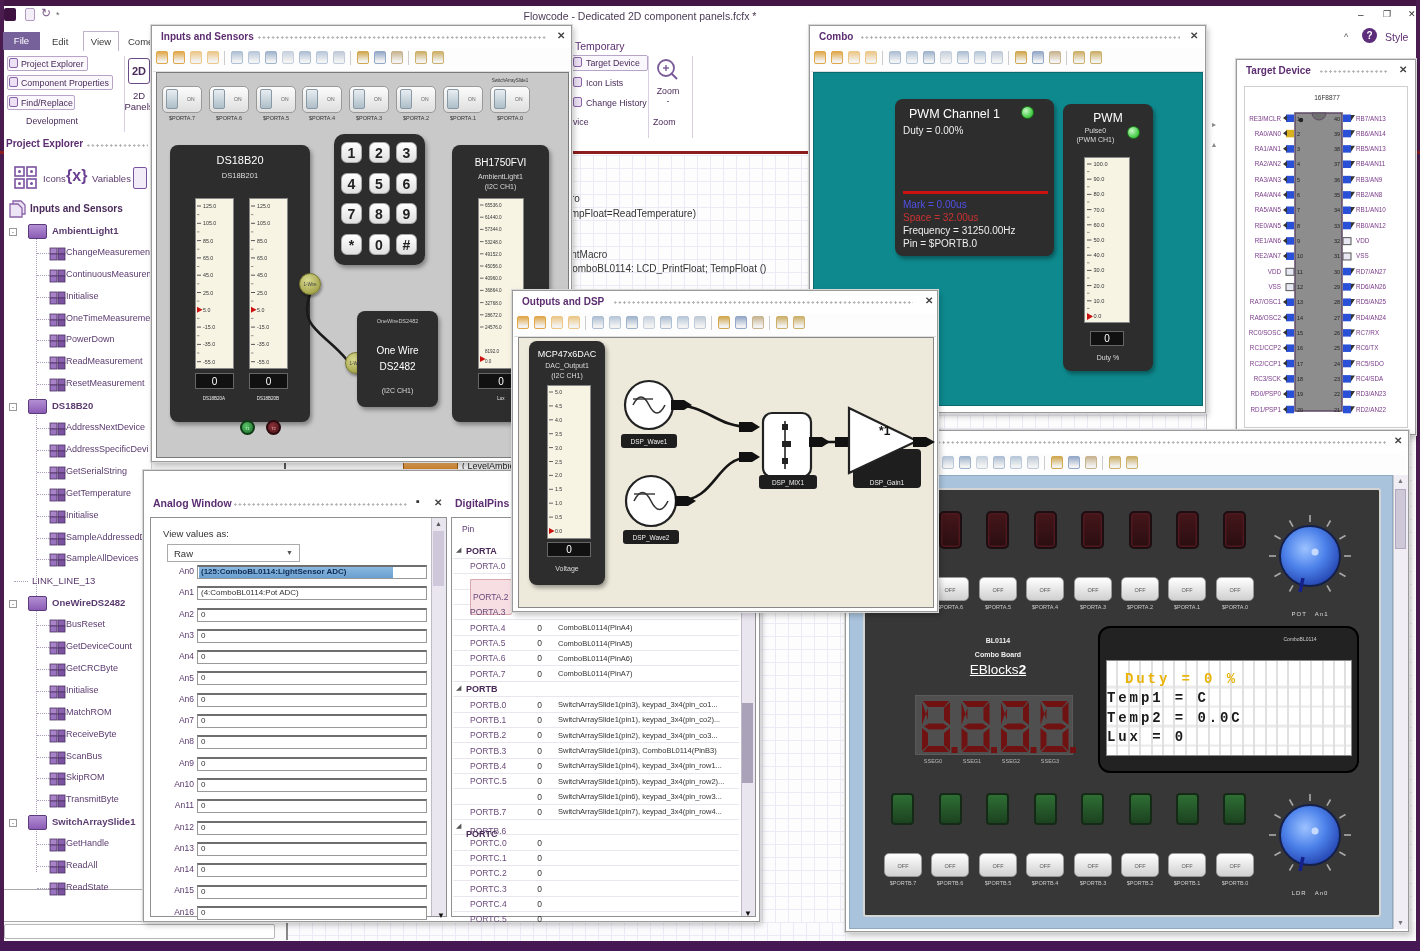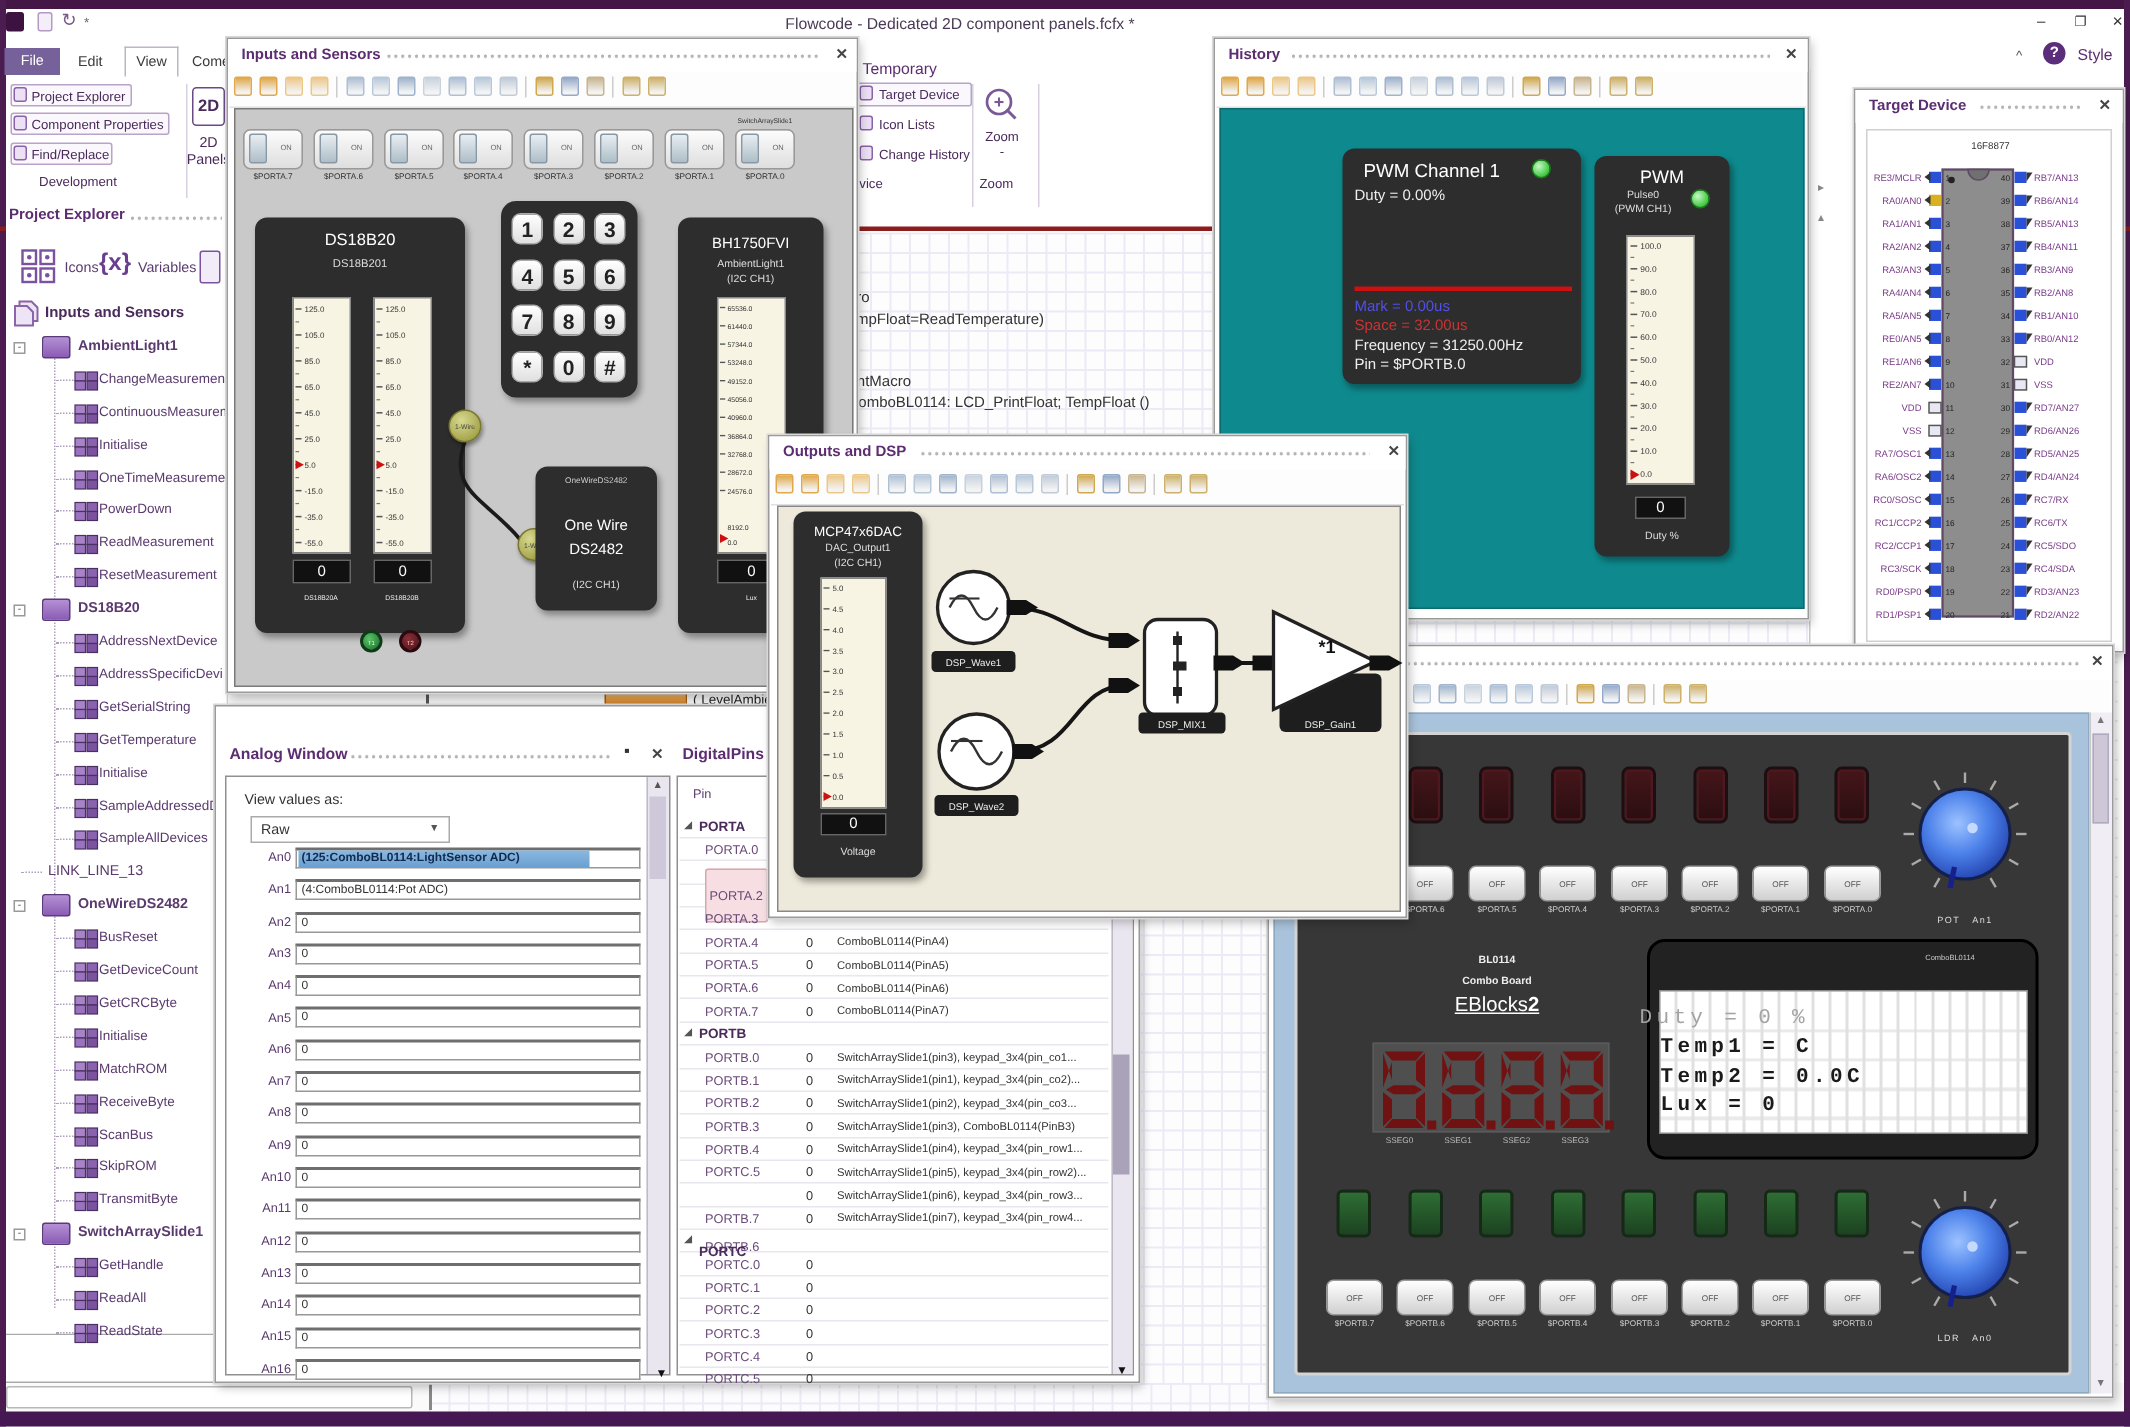--- a/index.html
+++ b/index.html
@@ -560,21 +560,21 @@
         <text x="44" y="351.77" font-size="6.3" fill="#7a3a8a" text-anchor="end">RD1/PSP1</text>
         <text x="60" y="351.77" font-size="5.5" fill="#222">20</text>
         <rect x="106" y="345.77" width="8" height="7.5" fill="#2a50d8"></rect>
         <path d="M114 346.27 h4 l-4 6 z" fill="#333"></path>
         <text x="103" y="351.77" font-size="5.5" fill="#222" text-anchor="end">21</text>
         <text x="119" y="351.77" font-size="6.3" fill="#7a3a8a">RD2/AN22</text>
       </svg>
 </div>
 <div class="fwin" style="left:809px;top:25px;width:397px;height:388px;">
 <div class="fcap">
-        <span class="t">History</span>
+        <span class="t">Combo</span>
 <div class="dots abs" style="left:50px;top:10px;width:320px;"></div>
 <span class="x" style="left:380px;">✕</span>
       </div>
 <div class="ftb" style="left:1px;top:22px;right:1px;"><span class="ic" style="background:linear-gradient(#e0a84a,#f3f3f3 85%);border:1px solid #e0a84a;"></span><span class="ic" style="background:linear-gradient(#e0a84a,#f3f3f3 85%);border:1px solid #e0a84a;"></span><span class="ic" style="background:linear-gradient(#ecc888,#f3f3f3 85%);border:1px solid #ecc888;"></span><span class="ic" style="background:linear-gradient(#ecc888,#f3f3f3 85%);border:1px solid #ecc888;"></span><span class="sep"></span><span class="ic" style="background:linear-gradient(#aebfd4,#f3f3f3 85%);border:1px solid #aebfd4;"></span><span class="ic" style="background:linear-gradient(#b8c8da,#f3f3f3 85%);border:1px solid #b8c8da;"></span><span class="ic" style="background:linear-gradient(#9fb4cc,#f3f3f3 85%);border:1px solid #9fb4cc;"></span><span class="ic" style="background:linear-gradient(#c8d2de,#f3f3f3 85%);border:1px solid #c8d2de;"></span><span class="ic" style="background:linear-gradient(#aebfd4,#f3f3f3 85%);border:1px solid #aebfd4;"></span><span class="ic" style="background:linear-gradient(#b8c8da,#f3f3f3 85%);border:1px solid #b8c8da;"></span><span class="ic" style="background:linear-gradient(#c0cad8,#f3f3f3 85%);border:1px solid #c0cad8;"></span><span class="sep"></span><span class="ic" style="background:linear-gradient(#d0a850,#f3f3f3 85%);border:1px solid #d0a850;"></span><span class="ic" style="background:linear-gradient(#94a8c8,#f3f3f3 85%);border:1px solid #94a8c8;"></span><span class="ic" style="background:linear-gradient(#c8b490,#f3f3f3 85%);border:1px solid #c8b490;"></span><span class="sep"></span><span class="ic" style="background:linear-gradient(#cdb069,#f3f3f3 85%);border:1px solid #cdb069;"></span><span class="ic" style="background:linear-gradient(#cdb069,#f3f3f3 85%);border:1px solid #cdb069;"></span></div>
 <div class="abs" style="left:3px;top:46px;width:390px;height:334px;background:#0e8a8e;border:1px solid #0a6a6e;">
 <div class="comp" style="left:81px;top:26px;width:159px;height:157px;">
 <div class="abs" style="left:14px;top:8px;font-size:12.5px;color:#fff;">PWM Channel 1</div>
 <div class="led" style="left:126px;top:7px;width:13px;height:13px;background:radial-gradient(circle at 35% 35%,#c8f8c8,#50d050 60%,#28a028);border:1px solid #1a7a1a;"></div>
 <div class="abs" style="left:8px;top:26px;font-size:10px;color:#eee;">Duty = 0.00%</div>
 <div class="abs" style="left:8px;top:92px;width:145px;height:2.5px;background:#cc1111;"></div>
@@ -713,21 +713,21 @@
             </g>
           </svg>
 </div>
 <div class="abs ctr" style="left:48px;top:268px;width:40px;font-size:5.5px;color:#bbb;">SSEG0</div>
 <div class="abs ctr" style="left:87px;top:268px;width:40px;font-size:5.5px;color:#bbb;">SSEG1</div>
 <div class="abs ctr" style="left:126px;top:268px;width:40px;font-size:5.5px;color:#bbb;">SSEG2</div>
 <div class="abs ctr" style="left:165px;top:268px;width:40px;font-size:5.5px;color:#bbb;">SSEG3</div>
 <div class="abs" style="left:233px;top:136px;width:261px;height:147px;background:#222;border:2px solid #000;border-radius:12px;"></div>
 <div class="abs ctr" style="left:400px;top:146px;width:70px;font-size:5px;color:#ccc;">ComboBL0114</div>
 <div class="abs" style="left:241px;top:170px;width:246px;height:96px;background-color:#fff;background-image:repeating-linear-gradient(90deg,transparent 0 9.4px,#e0e0e0 9.4px 11.4px),repeating-linear-gradient(0deg,transparent 0 16.9px,#eaeaea 16.9px 19.4px);background-position:0 8.6px,0 8.6px;border:1px solid #888;"></div>
-<div class="abs" style="left:228px;top:181.0px;font-family:'Liberation Mono',monospace;font-weight:normal;font-size:14px;letter-spacing:2.9px;color:#a3a3a3;white-space:pre;">Duty = 0 %</div>
+<div class="abs" style="left:260px;top:181.0px;font-family:'Liberation Mono',monospace;font-weight:bold;font-size:14px;letter-spacing:2.9px;color:#eab308;white-space:pre;">Duty = 0 %</div>
 <div class="abs" style="left:242px;top:200.4px;font-family:'Liberation Mono',monospace;font-weight:bold;font-size:14px;letter-spacing:2.9px;color:#1a1a1a;white-space:pre;">Temp1 = C</div>
 <div class="abs" style="left:242px;top:219.8px;font-family:'Liberation Mono',monospace;font-weight:bold;font-size:14px;letter-spacing:2.9px;color:#1a1a1a;white-space:pre;">Temp2 = 0.0C</div>
 <div class="abs" style="left:242px;top:239.2px;font-family:'Liberation Mono',monospace;font-weight:bold;font-size:14px;letter-spacing:2.9px;color:#1a1a1a;white-space:pre;">Lux = 0</div>
 <svg style="left:397px;top:18px;" width="96" height="96">
           <defs>
             <radialGradient id="kb" cx="0.42" cy="0.38" r="0.75">
               <stop offset="0" stop-color="#9cc2ff"></stop>
               <stop offset="0.45" stop-color="#4d82ea"></stop>
               <stop offset="1" stop-color="#16309e"></stop>
             </radialGradient>
@@ -1136,21 +1136,21 @@
 </div>
 </div>
 <div class="fwin" style="left:512px;top:290px;width:426px;height:322px;">
 <div class="fcap">
         <span class="t">Outputs and DSP</span>
 <div class="dots abs" style="left:100px;top:10px;width:300px;"></div>
 <span class="x" style="left:412px;">✕</span>
       </div>
 <div class="ftb" style="left:1px;top:22px;right:1px;"><span class="ic" style="background:linear-gradient(#e0a84a,#f3f3f3 85%);border:1px solid #e0a84a;"></span><span class="ic" style="background:linear-gradient(#e0a84a,#f3f3f3 85%);border:1px solid #e0a84a;"></span><span class="ic" style="background:linear-gradient(#ecc888,#f3f3f3 85%);border:1px solid #ecc888;"></span><span class="ic" style="background:linear-gradient(#ecc888,#f3f3f3 85%);border:1px solid #ecc888;"></span><span class="sep"></span><span class="ic" style="background:linear-gradient(#aebfd4,#f3f3f3 85%);border:1px solid #aebfd4;"></span><span class="ic" style="background:linear-gradient(#b8c8da,#f3f3f3 85%);border:1px solid #b8c8da;"></span><span class="ic" style="background:linear-gradient(#9fb4cc,#f3f3f3 85%);border:1px solid #9fb4cc;"></span><span class="ic" style="background:linear-gradient(#c8d2de,#f3f3f3 85%);border:1px solid #c8d2de;"></span><span class="ic" style="background:linear-gradient(#aebfd4,#f3f3f3 85%);border:1px solid #aebfd4;"></span><span class="ic" style="background:linear-gradient(#b8c8da,#f3f3f3 85%);border:1px solid #b8c8da;"></span><span class="ic" style="background:linear-gradient(#c0cad8,#f3f3f3 85%);border:1px solid #c0cad8;"></span><span class="sep"></span><span class="ic" style="background:linear-gradient(#d0a850,#f3f3f3 85%);border:1px solid #d0a850;"></span><span class="ic" style="background:linear-gradient(#94a8c8,#f3f3f3 85%);border:1px solid #94a8c8;"></span><span class="ic" style="background:linear-gradient(#c8b490,#f3f3f3 85%);border:1px solid #c8b490;"></span><span class="sep"></span><span class="ic" style="background:linear-gradient(#cdb069,#f3f3f3 85%);border:1px solid #cdb069;"></span><span class="ic" style="background:linear-gradient(#cdb069,#f3f3f3 85%);border:1px solid #cdb069;"></span></div>
 <div class="abs" style="left:5px;top:46px;width:416px;height:271px;background:#eeeadb;border:1px solid #888;"></div>
-<div class="comp" style="left:16px;top:50px;width:86px;height:244px;">
+<div class="comp" style="left:16px;top:50px;width:76px;height:244px;">
 <div class="abs ctr" style="left:0;top:8px;width:100%;font-size:9px;color:#fff;">MCP47x6DAC</div>
 <div class="abs ctr" style="left:0;top:21px;width:100%;font-size:7px;color:#ddd;">DAC_Output1</div>
 <div class="abs ctr" style="left:0;top:31px;width:100%;font-size:7px;color:#ddd;">(I2C CH1)</div>
 <div class="cream abs" style="left:18px;top:44px;width:44px;height:154px;"></div>
 <svg style="left:20px;top:47px;" width="40" height="148">
           <line x1="0" y1="4.0" x2="4" y2="4.0" stroke="#555" stroke-width="0.9"></line>
           <text x="6" y="6.0" font-size="5.2" fill="#333">5.0</text>
           <line x1="0" y1="17.9" x2="4" y2="17.9" stroke="#555" stroke-width="0.9"></line>
           <text x="6" y="19.9" font-size="5.2" fill="#333">4.5</text>
           <line x1="0" y1="31.8" x2="4" y2="31.8" stroke="#555" stroke-width="0.9"></line>

